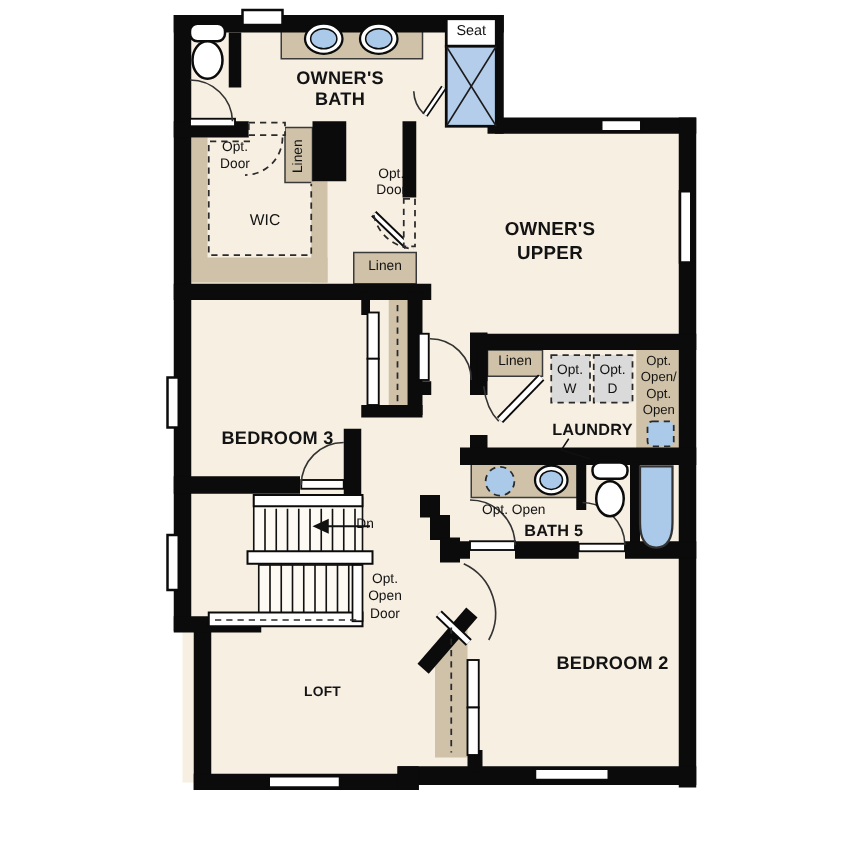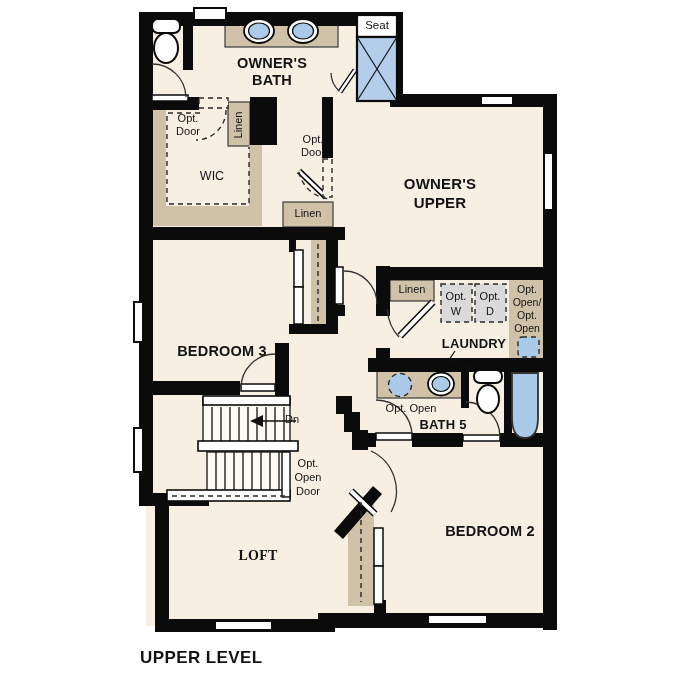--- a/index.html
+++ b/index.html
@@ -250,15 +250,14 @@
   <div class="lbl b bathlbl" style="left:474px;top:336px;">LAUNDRY</div>
   <div class="lbl small" style="left:411px;top:402px;">Opt. Open</div>
   <div class="lbl b bathlbl" style="left:443px;top:417px;">BATH 5</div>
   <div class="lbl small" style="left:292px;top:413px;font-size:11px;">Dn</div>
   <div class="lbl small" style="left:308px;top:456px;line-height:14px;">
     <div>Opt.</div>
       <div>Open</div>
     <div>Door</div>
   </div>
   <div class="lbl b room" style="left:490px;top:523px;">BEDROOM 2</div>
-  <div class="lbl b" style="left:258px;top:548px;font-size:14px;font-family:Liberation Serif, serif;">LOFT</div>
-  <div class="lbl b title left-align" style="left:140px;top:648px;">UPPER LEVEL</div>
+  <div class="lbl b" style="left:258px;top:548px;font-size:11px;">LOFT</div>
 </div>
 
 </body></html>

